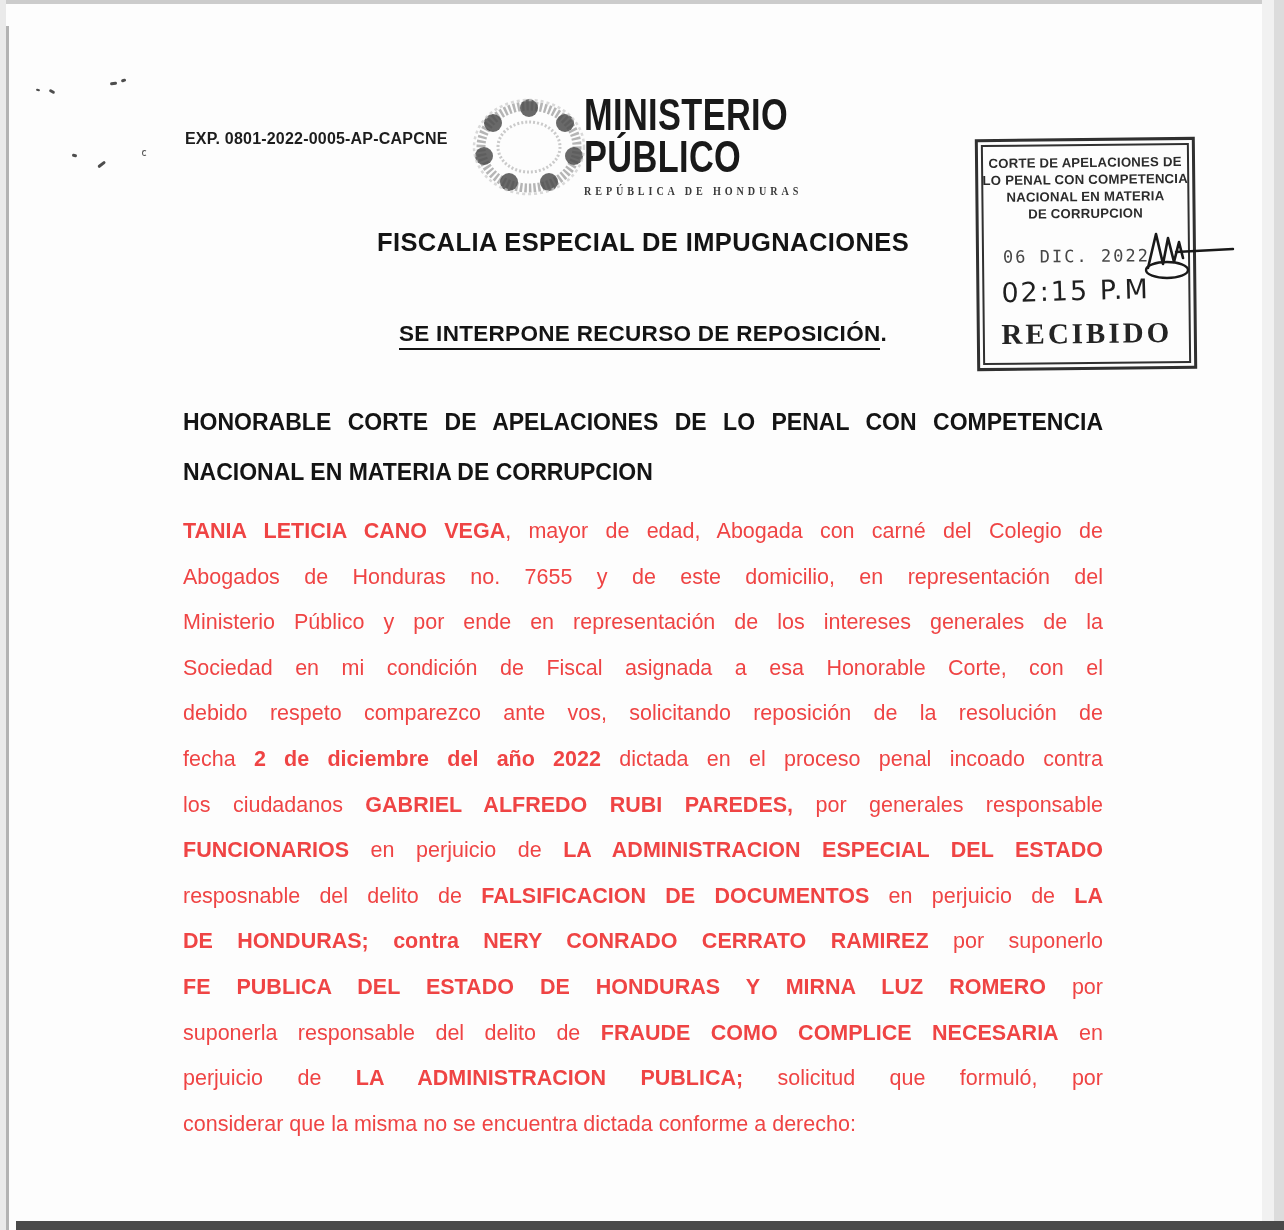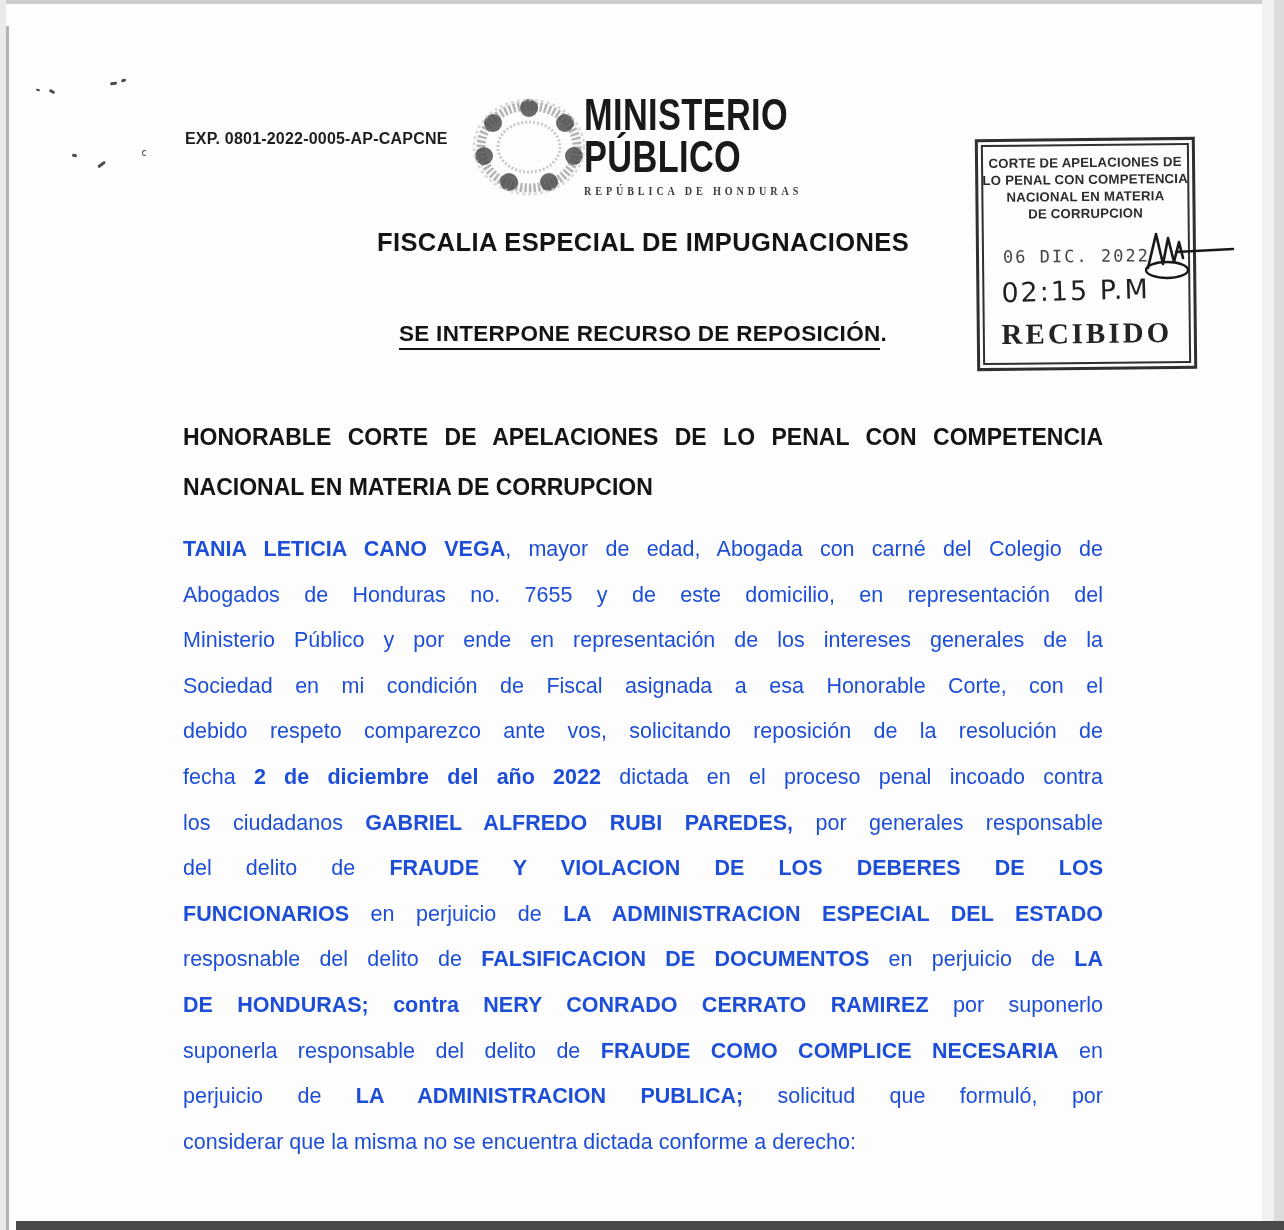--- a/index.html
+++ b/index.html
@@ -43,25 +43,25 @@
   .stamp-received { position:absolute; left:0; right:0; top:176px; text-align:center;
     font-family:"Liberation Serif", serif; font-size:29px; font-weight:bold; letter-spacing:3px; color:#242424; }
   .pen-overlay { left:1140px; top:222px; z-index:5; }
 
   .office-title { left:183px; top:228px; width:920px; text-align:center;
     font-size:25.5px; font-weight:bold; letter-spacing:0.4px; color:#141414; }
   .subject { left:183px; top:321px; width:920px; text-align:center;
     font-size:22.5px; font-weight:bold; letter-spacing:0.3px; color:#141414; }
   .subject .u { border-bottom:2.6px solid #141414; padding-bottom:2px; }
 
-  .addressee { left:183px; top:412px; width:920px;
+  .addressee { left:183px; top:397px; width:920px;
     font-size:23px; font-weight:bold; line-height:50px; color:#141414; }
   .just { text-align:justify; text-align-last:justify; }
 
-  .body-text { left:183px; top:527px; width:920px; font-size:21.5px; line-height:45.6px; color:#1d4ed8; }
+  .body-text { left:183px; top:509px; width:920px; font-size:21.5px; line-height:45.6px; color:#ef4444; }
   .doc-line { width:100%; }
   .doc-line .b { font-weight:bold; }
 </style>
 </head>
 <body>
 
 <div class="page">
 
   <div class="abs edge-top"></div>
   <div class="abs edge-left-soft"></div>
@@ -130,22 +130,22 @@
   </div>
 
   <div class="abs body-text">
       <div class="doc-line just"><span class="b">TANIA LETICIA CANO VEGA</span><span>, mayor de edad, Abogada con carné del Colegio de</span></div>
       <div class="doc-line just"><span>Abogados de Honduras no. 7655 y de este domicilio, en representación del</span></div>
       <div class="doc-line just"><span>Ministerio Público y por ende en representación de los intereses generales de la</span></div>
       <div class="doc-line just"><span>Sociedad en mi condición de Fiscal asignada a esa Honorable Corte, con el</span></div>
       <div class="doc-line just"><span>debido respeto comparezco ante vos, solicitando reposición de la resolución de</span></div>
       <div class="doc-line just"><span>fecha </span><span class="b">2 de diciembre del año 2022</span><span> dictada en el proceso penal incoado contra</span></div>
       <div class="doc-line just"><span>los ciudadanos </span><span class="b">GABRIEL ALFREDO RUBI PAREDES,</span><span> por generales responsable</span></div>
-      <div class="doc-line just"><span>del delito de </span><span class="b">FRAUDE Y VIOLACION DE LOS DEBERES DE LOS</span></div>
       <div class="doc-line just"><span class="b">FUNCIONARIOS</span><span> en perjuicio de </span><span class="b">LA ADMINISTRACION ESPECIAL DEL ESTADO</span></div>
       <div class="doc-line just"><span>resposnable del delito de </span><span class="b">FALSIFICACION DE DOCUMENTOS</span><span> en perjuicio de </span><span class="b">LA</span></div>
       <div class="doc-line just"><span class="b">DE HONDURAS; contra NERY CONRADO CERRATO RAMIREZ</span><span> por suponerlo</span></div>
+      <div class="doc-line just"><span class="b">FE PUBLICA DEL ESTADO DE HONDURAS Y MIRNA LUZ ROMERO</span><span> por</span></div>
       <div class="doc-line just"><span>suponerla responsable del delito de </span><span class="b">FRAUDE COMO COMPLICE NECESARIA</span><span> en</span></div>
       <div class="doc-line just"><span>perjuicio de </span><span class="b">LA ADMINISTRACION PUBLICA;</span><span> solicitud que formuló, por</span></div>
       <div class="doc-line"><span>considerar que la misma no se encuentra dictada conforme a derecho:</span></div>
     </div>
 
 </div>
 
 </body></html>

